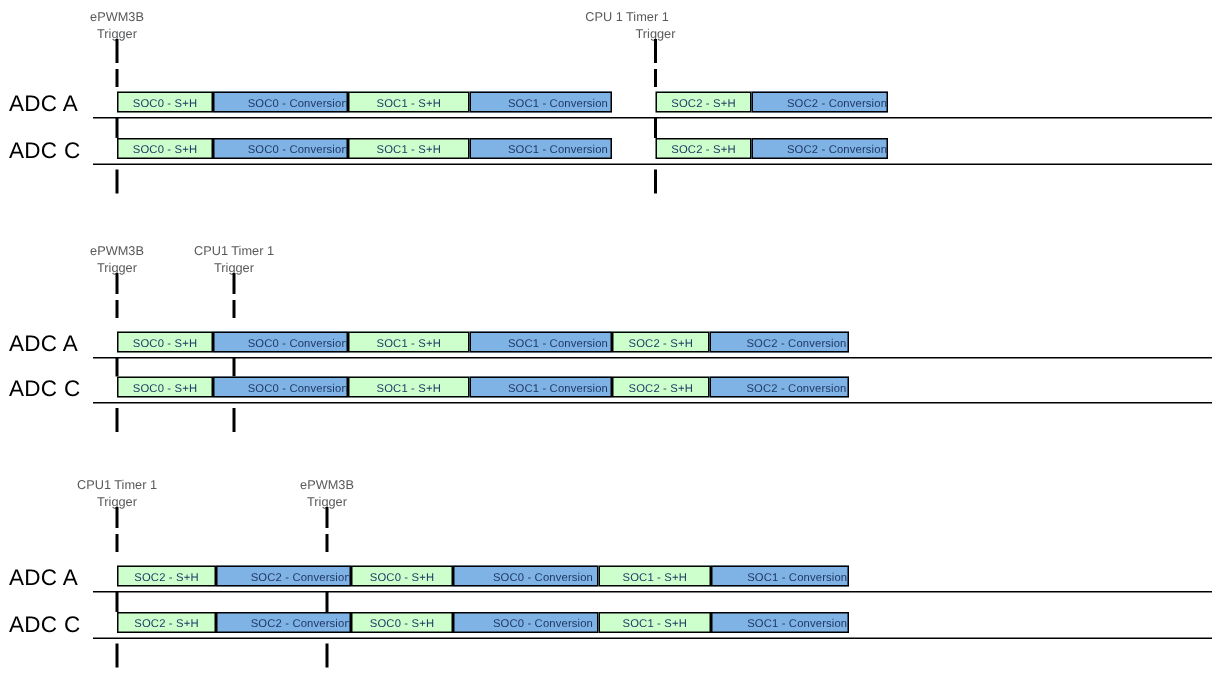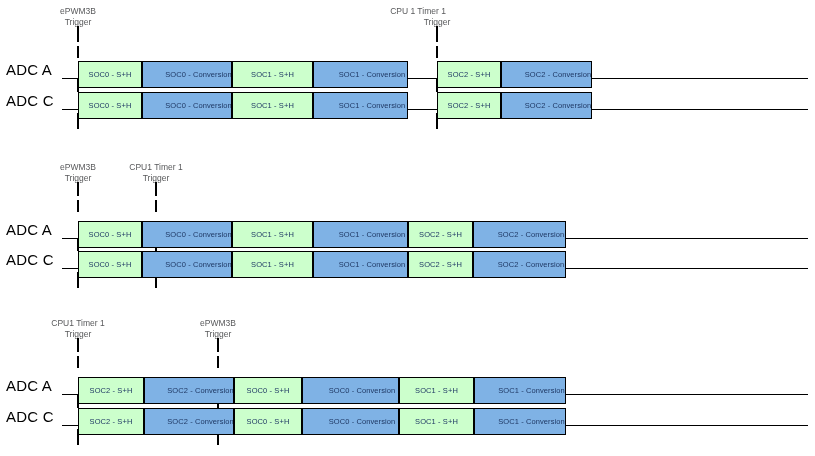--- a/index.html
+++ b/index.html
@@ -37,21 +37,21 @@
   }
   .trigger-line{
     position:absolute;
     width:2px;background:#000000;
     transform:translateX(-1px);
   }
 
   
   .blk{
     position:absolute;
-    height:27px;
+    height:14px;
     box-sizing:border-box;
     border:1px solid #000000;
     font-size:7.5px;
     color:#1f3864;
     display:flex;align-items:center;justify-content:center;
     white-space:nowrap;
     overflow:hidden;
     letter-spacing:0.1px;
   }
   .blk.sh{background:#ccffcc;}

